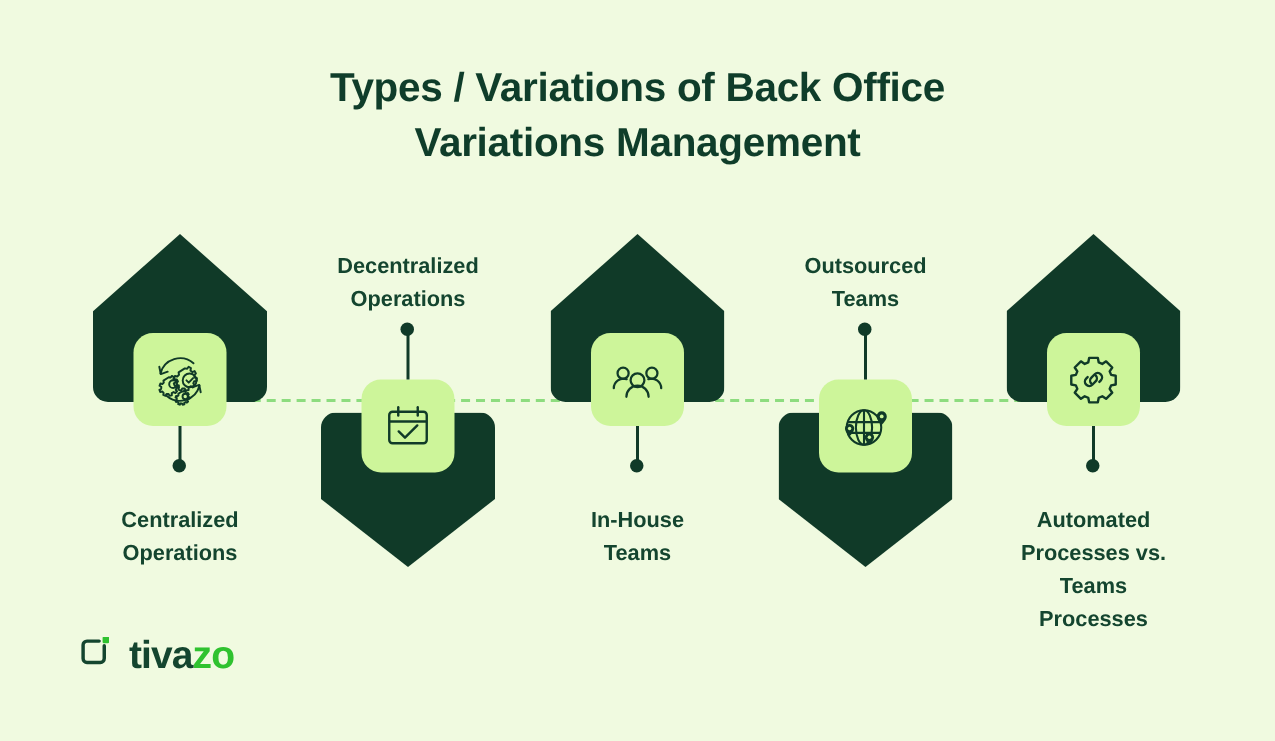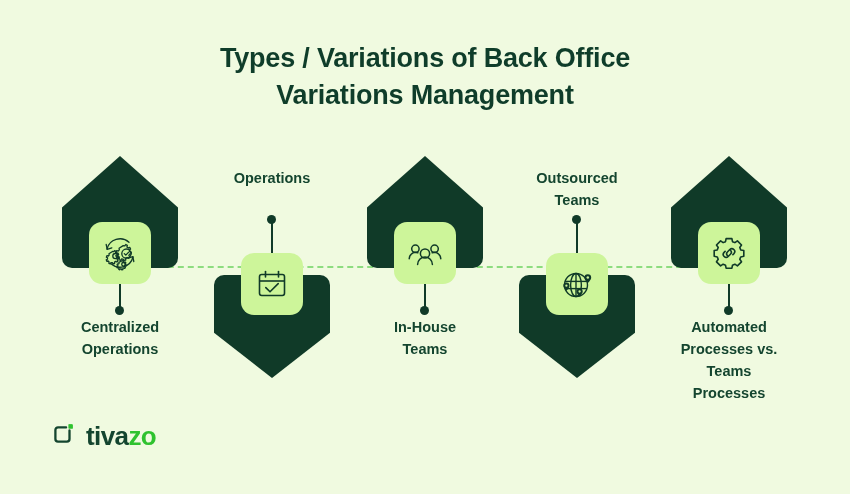--- a/index.html
+++ b/index.html
@@ -118,21 +118,21 @@
   .label {
     position: absolute;
     left: -5px;
     width: 190px;
     text-align: center;
     font-size: 14.5px;
     font-weight: bold;
     line-height: 22px;
     color: #14452f;
   }
-  .label.below { top: 316px; }
+  .label.below { top: 336px; }
   .label.above { top: 167px; }
   .label .ln { display: block; }
 
   
   .logo {
     position: absolute;
     left: 50px;
     top: 420px;
     display: flex;
     align-items: center;
@@ -192,20 +192,21 @@
         <rect x="5.5" y="8.5" width="25" height="21" rx="2.2"></rect>
         <path d="M5.5 15 H30.5"></path>
         <path d="M11.5 5.5 V11" stroke-linecap="round"></path>
         <path d="M24.5 5.5 V11" stroke-linecap="round"></path>
         <path d="M11.8 21.6 l4.2 4.2 8.2-8.2" stroke-linecap="round" stroke-linejoin="round"></path>
       </svg>
     </div>
     <div class="stem up"></div>
     <div class="dot top"></div>
     <div class="label above">
+      <span class="ln">Decentralized</span>
       <span class="ln">Operations</span>
     </div>
   </div>
 
   <div class="marker" style="left:335px">
     <div class="pent pent-up"></div>
     <div class="icon-tile above">
       <svg width="38" height="38" viewBox="0 0 38 38" fill="none" stroke="#103a28" stroke-width="1.5">
         <circle cx="19" cy="19.5" r="4.6"></circle>
         <path d="M11.6 30.5 a7.4 7.4 0 0 1 14.8 0" stroke-linecap="round"></path>

